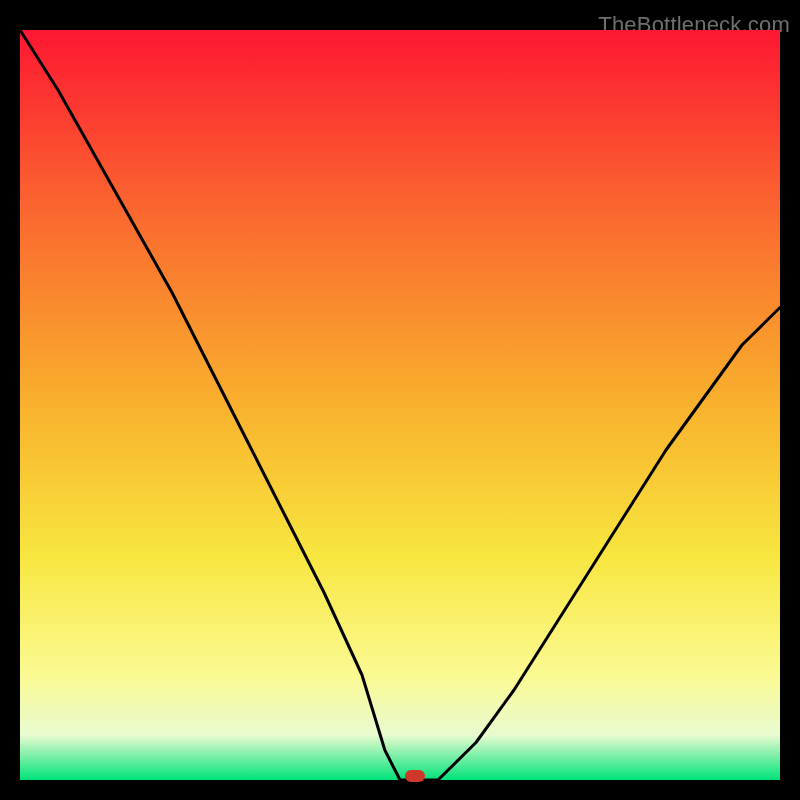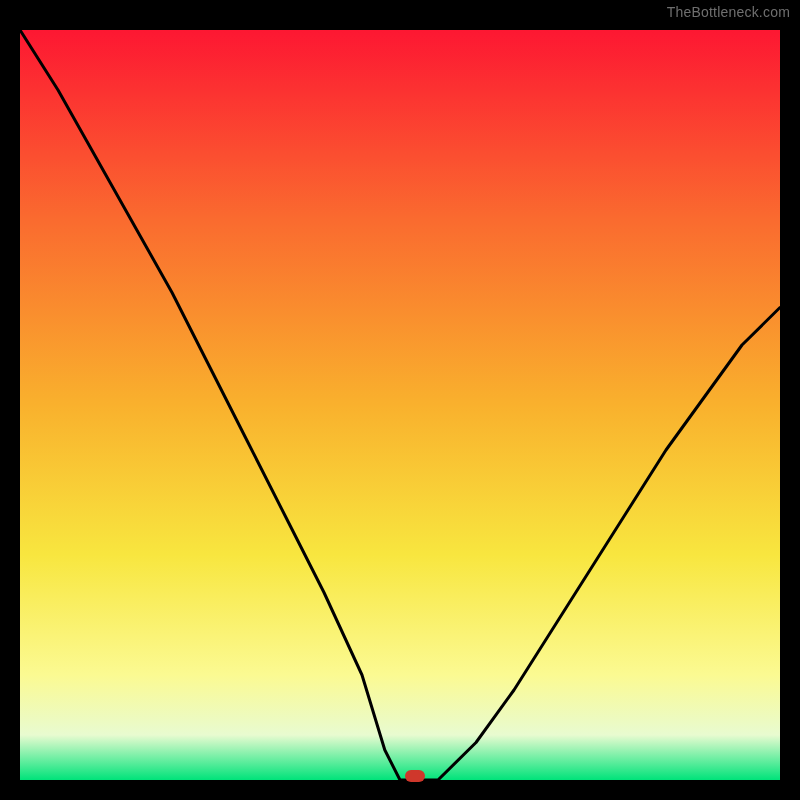--- a/index.html
+++ b/index.html
@@ -14,24 +14,24 @@
   .frame {
     position: absolute;
     left: 0;
     top: 0;
     width: 800px;
     height: 800px;
     background: #000;
   }
   .watermark {
     position: absolute;
-    top: 4px;
+    top: 12px;
     right: 10px;
     color: #6f6f6f;
-    font-size: 14px;
+    font-size: 22px;
     font-weight: 500;
     letter-spacing: 0.2px;
   }
   .plot {
     position: absolute;
     left: 20px;
     top: 30px;
     width: 760px;
     height: 750px;
   }

